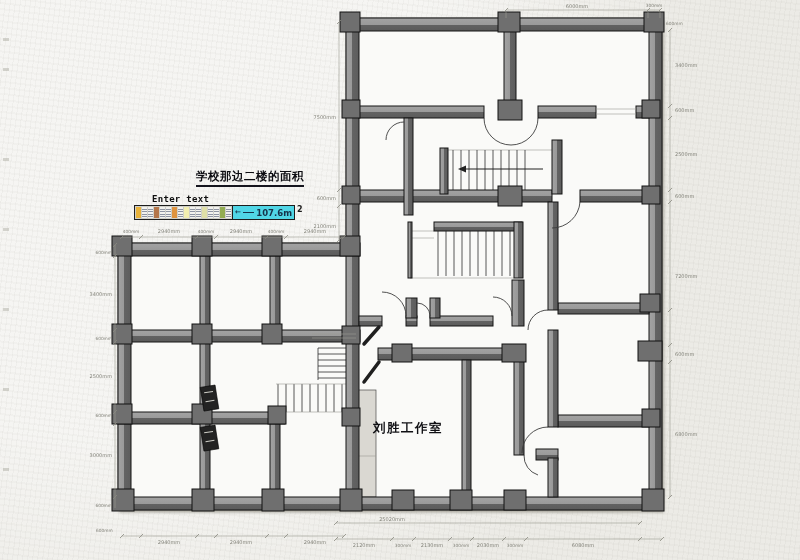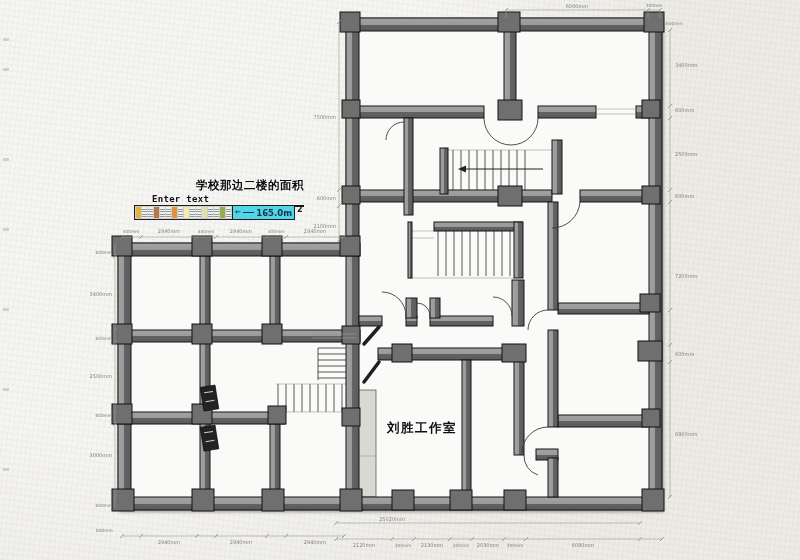--- a/index.html
+++ b/index.html
@@ -29,42 +29,42 @@
   .leaf{stroke:#1f1f1f;stroke-width:3.5;stroke-linecap:round;}
   .panel{fill:#232323;stroke:#000;stroke-width:.6;}
   .panelslit{stroke:#cfcfc8;stroke-width:1;}
   .shaft{fill:#dad8d2;stroke:#4a4a4a;stroke-width:.7;}
 
   .hint{
     position:absolute;left:152px;top:194px;
     font:bold 9px "DejaVu Sans Mono", monospace;color:#101010;letter-spacing:.3px;
   }
   .title{
-    position:absolute;left:196px;top:178px;
+    position:absolute;left:196px;top:169px;
     font:bold 11.5px "DejaVu Sans", sans-serif;color:#0d0d12;letter-spacing:.5px;
-    border-bottom:2.5px solid #15151e;padding-bottom:12px;
+    border-bottom:2.5px solid #15151e;padding-bottom:1px;
   }
   .strip{
     position:absolute;left:134px;top:205px;height:15px;box-sizing:border-box;
     display:flex;align-items:stretch;border:1px solid #1c1c1c;background:#cfcfc8;
   }
   #swatches{display:flex;gap:1px;padding:1px;}
   .sw{width:5px;display:block;}
   .sw.stripe{background:repeating-linear-gradient(180deg,#f2f2ee 0 1.6px,#8f95a3 1.6px 2.6px);}
   .area{
     width:62px;background:#50d6e6;border-left:1px solid #1c1c1c;
     display:flex;align-items:center;padding:0 2px;box-sizing:border-box;
     font:bold 8.5px "DejaVu Sans", sans-serif;color:#16324a;
   }
   .area .arr{font-size:7px;line-height:1;}
   .area .lead{flex:1;border-top:1px solid #16324a;margin:0 2px;}
   .supnum{position:absolute;left:297px;top:205px;font:bold 8px "DejaVu Sans", sans-serif;color:#1a1a1a;}
   .studio{
     position:absolute;left:373px;top:420px;
-    font:bold 12.5px "DejaVu Sans", sans-serif;color:#101014;letter-spacing:1.5px;margin-left:14px;
+    font:bold 12.5px "DejaVu Sans", sans-serif;color:#101014;letter-spacing:1.5px;
   }
   .artifact{position:absolute;width:6px;height:3px;background:#a8a89e;opacity:.45;}
 </style>
 </head>
 <body>
 
 <div class="canvas">
 
 <svg width="800" height="560" viewBox="0 0 800 560">
   <defs>
@@ -382,21 +382,21 @@
         <span class="sw stripe"></span>
         <span class="sw" style="background: rgb(224, 224, 168);"></span>
         <span class="sw stripe"></span>
         <span class="sw stripe"></span>
         <span class="sw" style="background: rgb(147, 173, 82);"></span>
         <span class="sw stripe"></span>
       </span>
   <span class="area">
     <span class="arr">←</span>
         <span class="lead"></span>
-        <span>165.0m</span>
+        <span>107.6m</span>
   </span>
 </div>
 <div class="supnum">2</div>
 
 <div class="studio">刘胜工作室</div>
 
 <div class="artifact" style="left:3px;top:38px;"></div>
 <div class="artifact" style="left:3px;top:68px;"></div>
 <div class="artifact" style="left:3px;top:158px;"></div>
 <div class="artifact" style="left:3px;top:228px;"></div>

